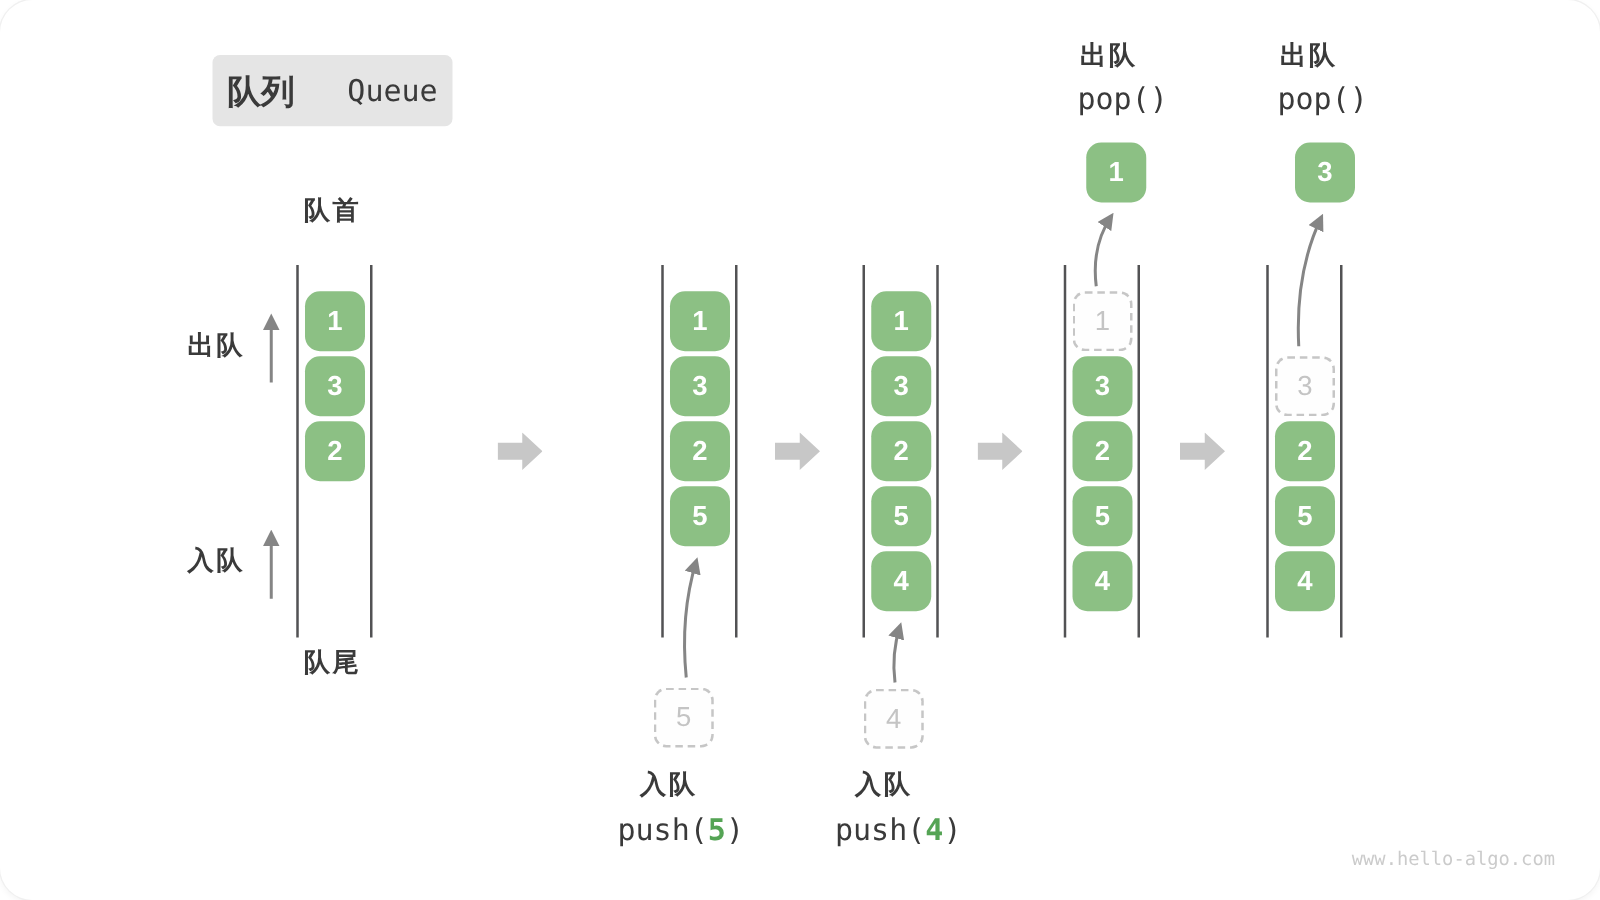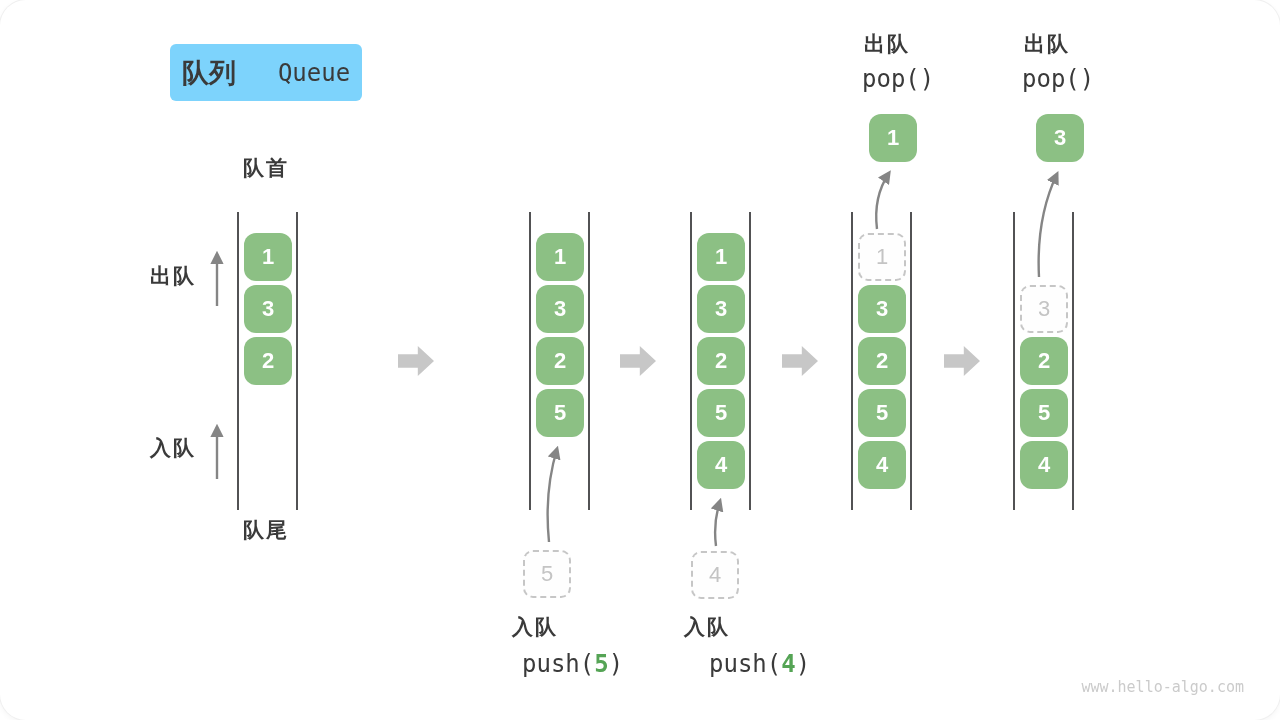--- a/index.html
+++ b/index.html
@@ -12,21 +12,21 @@
     background: #ffffff;
     border-radius: 26px;
     box-shadow: 0 0 0 1px #f0f0f0, 0 2px 6px rgba(0,0,0,0.05);
     overflow: hidden;
   }
 
   
   .title-box {
     position: absolute; left: 170px; top: 44px;
     width: 192px; height: 57px;
-    background: #7dd3fc; border-radius: 6px;
+    background: #e5e5e5; border-radius: 6px;
     display: flex; align-items: center; justify-content: center;
     gap: 10px;
   }
   .title-zh { font-size: 27px; font-weight: 700; color: #3a3a3a; }
   .title-en { font-size: 24px; font-family: "DejaVu Sans Mono", monospace; color: #3a3a3a; margin-left: 32px; }
 
   
   .zh-label {
     position: absolute; font-size: 21px; font-weight: 700; color: #3a3a3a;
     white-space: nowrap; letter-spacing: 2px;
@@ -134,24 +134,24 @@
   <div class="block-arrow" style="left:782px;"></div>
   <div class="block-arrow" style="left:944px;"></div>
 
   <div class="cell ghost" style="left:523px; top:550px;">5</div>
   <div class="cell ghost" style="left:691px; top:551px;">4</div>
 
   <div class="cell green" style="left:869px; top:114px;">1</div>
   <div class="cell green" style="left:1036px; top:114px;">3</div>
 
   <div class="op-label" style="left:512px; top:613px;">入队</div>
-  <div class="op-code" style="left:522px; top:650px;"><span>push(</span><span class="arg">5</span><span>)</span></div>
+  <div class="op-code" style="left:494px; top:650px;"><span>push(</span><span class="arg">5</span><span>)</span></div>
 
   <div class="op-label" style="left:684px; top:613px;">入队</div>
-  <div class="op-code" style="left:709px; top:650px;text-align:center;"><span>push(</span><span class="arg">4</span><span>)</span></div>
+  <div class="op-code" style="left:668px; top:650px;text-align:center;"><span>push(</span><span class="arg">4</span><span>)</span></div>
 
   <div class="op-label" style="left:864px; top:30px;">出队</div>
   <div class="op-code" style="left:862px; top:65px;">pop()</div>
 
   <div class="op-label" style="left:1024px; top:30px;">出队</div>
   <div class="op-code" style="left:1022px; top:65px;">pop()</div>
 
   <svg class="svg-overlay" width="1280" height="720" viewBox="0 0 1280 720">
     <defs>
       <marker id="ah" viewBox="0 0 10 10" refX="7.5" refY="5" markerWidth="5.5" markerHeight="5.5" orient="auto">

